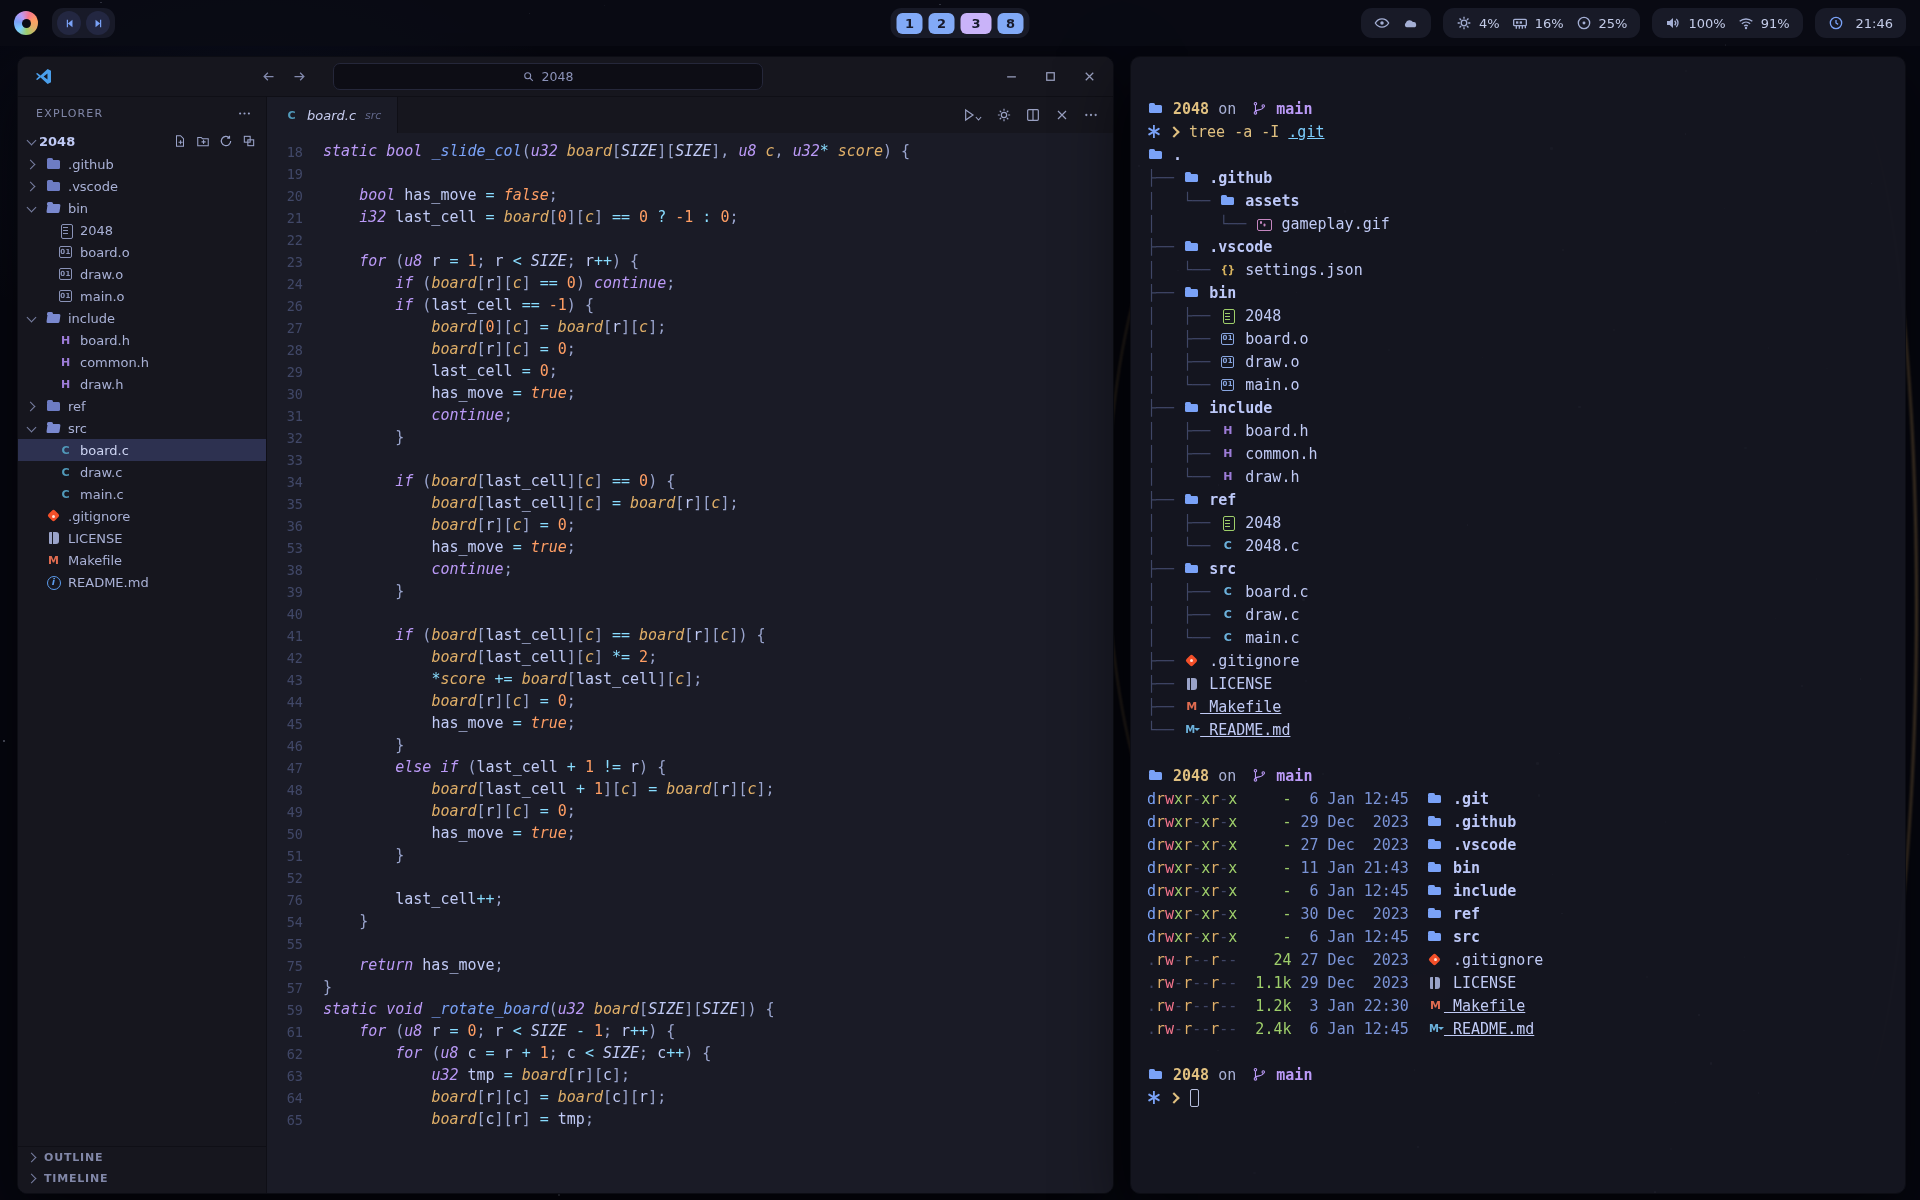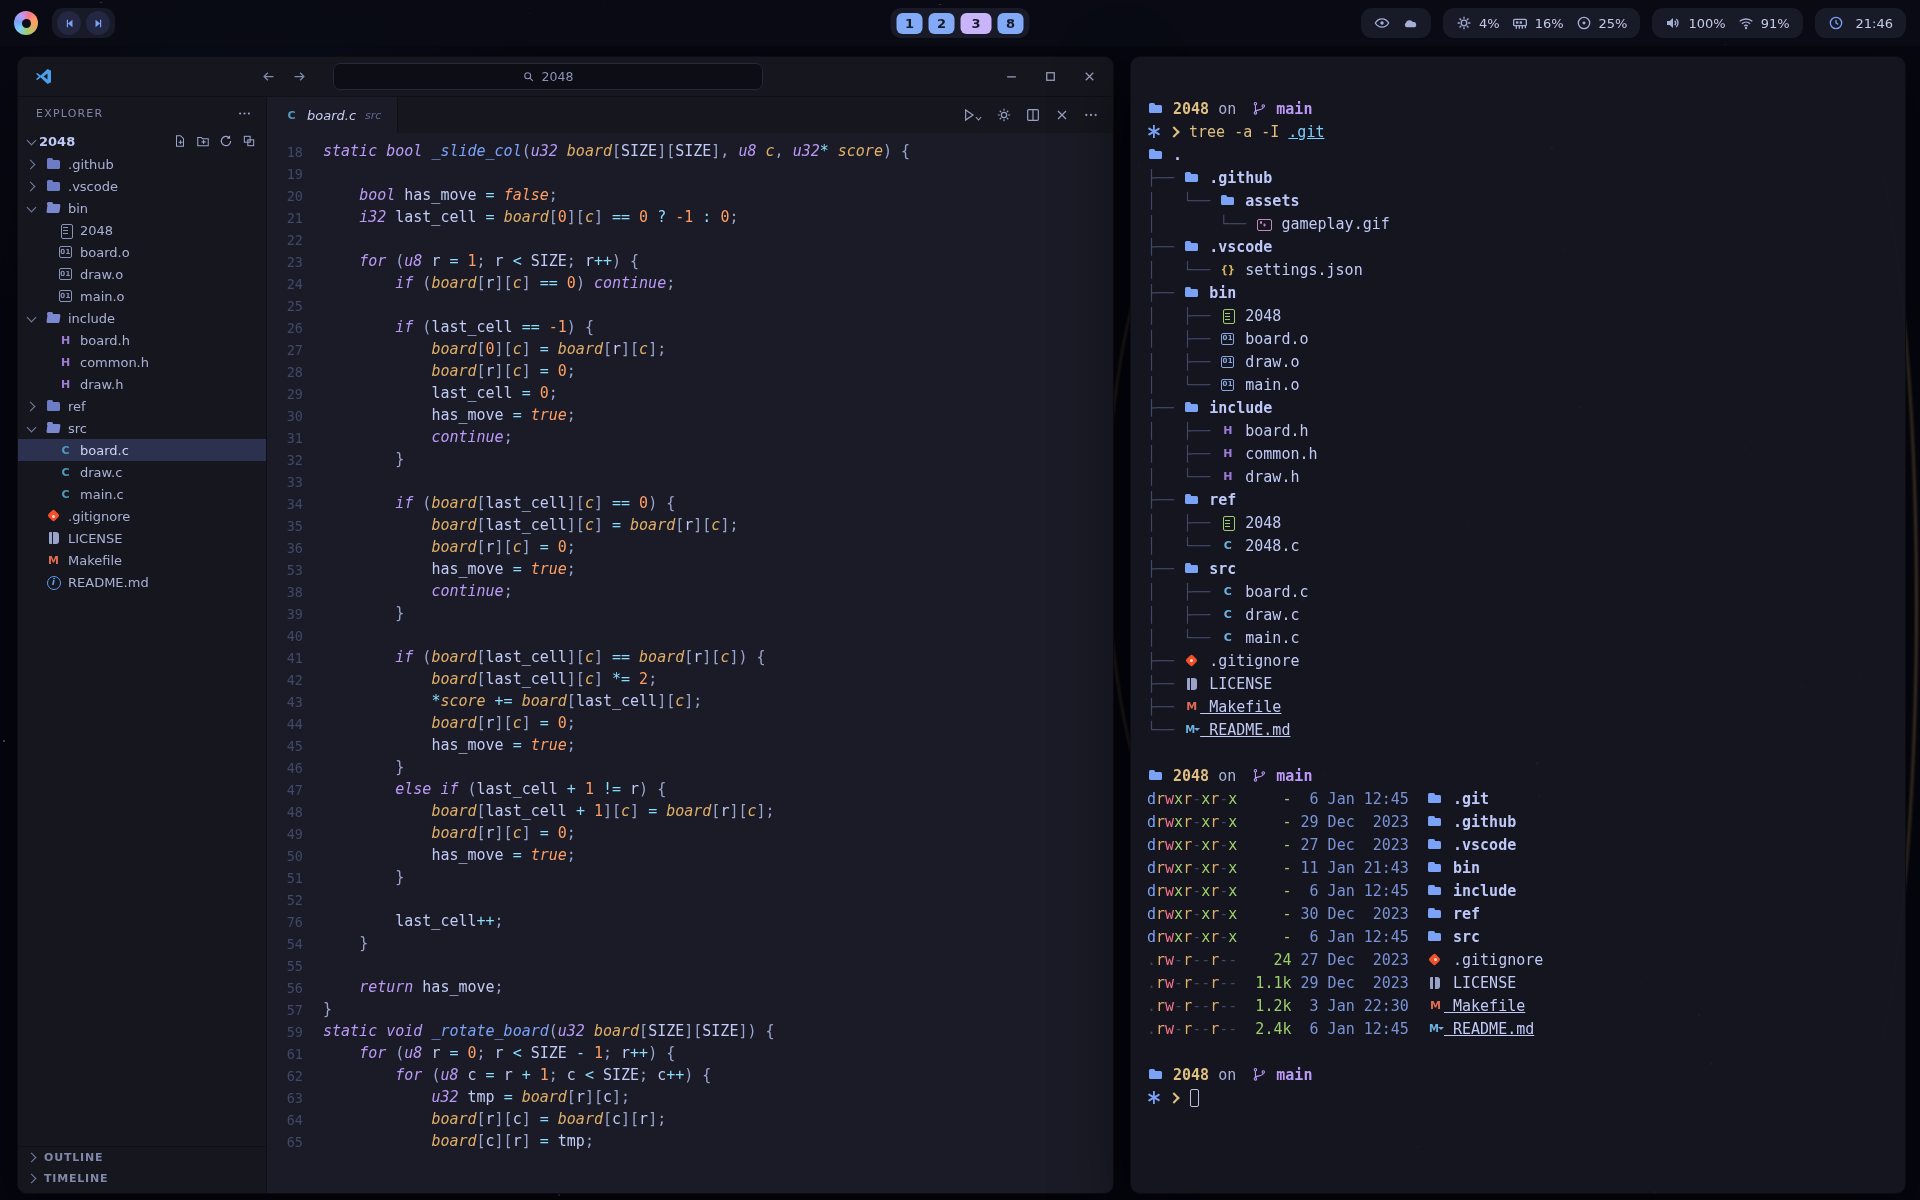--- a/index.html
+++ b/index.html
@@ -121,21 +121,21 @@
   .ln{width:56px;flex:none;text-align:right;padding-right:20px;color:#414868;font-size:13.5px}
   .tk-k{color:#bb9af7;font-style:italic}
   .tk-f{color:#7aa2f7;font-style:italic}
   .tk-p{color:#e0af68;font-style:italic}
   .tk-v{color:#c0caf5}
   .tk-n{color:#ff9e64}
   .tk-b{color:#ff9e64;font-style:italic}
   .tk-o{color:#89ddff}
   .tk-u{color:#9aa5ce}
   .tk-c{color:#565f89;font-style:italic}
-  .tk-m{color:#c0caf5;}
+  .tk-m{color:#c0caf5;font-style:italic}
 
   
   .termbody{padding:40px 16px 16px 16px}
   .tl{height:23px;display:flex;align-items:center;white-space:pre;font-family:"DejaVu Sans Mono",monospace;font-size:15px;color:#c0caf5}
   .t-pdir{color:#e0c080;font-weight:bold}
   .t-fg{color:#a9b1d6}
   .t-branch{color:#bb9af7;font-weight:bold}
   .t-branchicon{display:inline-flex;color:#bb9af7;margin-left:7px}
   .t-branchicon svg{width:15px;height:15px}
   .snowflake{position:relative;width:13px;height:13px;margin-right:9px;flex:none;background:linear-gradient(#7aa2f7,#7aa2f7) center/1.8px 13px no-repeat}
@@ -669,21 +669,20 @@
           </div>
         </div>
         <div id="code" class="code">
             <div class="cline"><span class="ln">18</span><span class="lbody"><span class="tk-k">static </span><span class="tk-k">bool </span><span class="tk-f">_slide_col</span><span class="tk-u">(</span><span class="tk-k">u32 </span><span class="tk-p">board</span><span class="tk-u">[</span><span class="tk-m">SIZE</span><span class="tk-u">][</span><span class="tk-m">SIZE</span><span class="tk-u">], </span><span class="tk-k">u8 </span><span class="tk-p">c</span><span class="tk-u">, </span><span class="tk-k">u32</span><span class="tk-o">*</span><span class="tk-v"> </span><span class="tk-p">score</span><span class="tk-u">) {</span></span></div>
             <div class="cline"><span class="ln">19</span><span class="lbody"></span></div>
             <div class="cline"><span class="ln">20</span><span class="lbody"><span class="tk-v">    </span><span class="tk-k">bool </span><span class="tk-v">has_move </span><span class="tk-o">=</span><span class="tk-v"> </span><span class="tk-b">false</span><span class="tk-u">;</span></span></div>
             <div class="cline"><span class="ln">21</span><span class="lbody"><span class="tk-v">    </span><span class="tk-k">i32 </span><span class="tk-v">last_cell </span><span class="tk-o">=</span><span class="tk-v"> </span><span class="tk-p">board</span><span class="tk-u">[</span><span class="tk-n">0</span><span class="tk-u">][</span><span class="tk-p">c</span><span class="tk-u">] </span><span class="tk-o">==</span><span class="tk-v"> </span><span class="tk-n">0</span><span class="tk-v"> </span><span class="tk-o">?</span><span class="tk-v"> </span><span class="tk-n">-1</span><span class="tk-v"> </span><span class="tk-o">:</span><span class="tk-v"> </span><span class="tk-n">0</span><span class="tk-u">;</span></span></div>
             <div class="cline"><span class="ln">22</span><span class="lbody"></span></div>
             <div class="cline"><span class="ln">23</span><span class="lbody"><span class="tk-v">    </span><span class="tk-k">for </span><span class="tk-u">(</span><span class="tk-k">u8 </span><span class="tk-v">r </span><span class="tk-o">=</span><span class="tk-v"> </span><span class="tk-n">1</span><span class="tk-u">; </span><span class="tk-v">r </span><span class="tk-o">&lt;</span><span class="tk-v"> </span><span class="tk-m">SIZE</span><span class="tk-u">; </span><span class="tk-v">r</span><span class="tk-o">++</span><span class="tk-u">) {</span></span></div>
             <div class="cline"><span class="ln">24</span><span class="lbody"><span class="tk-v">        </span><span class="tk-k">if </span><span class="tk-u">(</span><span class="tk-p">board</span><span class="tk-u">[</span><span class="tk-v">r</span><span class="tk-u">][</span><span class="tk-p">c</span><span class="tk-u">] </span><span class="tk-o">==</span><span class="tk-v"> </span><span class="tk-n">0</span><span class="tk-u">) </span><span class="tk-k">continue</span><span class="tk-u">;</span></span></div>
-            <div class="cline"><span class="ln">25</span><span class="lbody"></span></div>
             <div class="cline"><span class="ln">26</span><span class="lbody"><span class="tk-v">        </span><span class="tk-k">if </span><span class="tk-u">(</span><span class="tk-v">last_cell </span><span class="tk-o">==</span><span class="tk-v"> </span><span class="tk-n">-1</span><span class="tk-u">) {</span></span></div>
             <div class="cline"><span class="ln">27</span><span class="lbody"><span class="tk-v">            </span><span class="tk-p">board</span><span class="tk-u">[</span><span class="tk-n">0</span><span class="tk-u">][</span><span class="tk-p">c</span><span class="tk-u">] </span><span class="tk-o">=</span><span class="tk-v"> </span><span class="tk-p">board</span><span class="tk-u">[</span><span class="tk-v">r</span><span class="tk-u">][</span><span class="tk-p">c</span><span class="tk-u">];</span></span></div>
             <div class="cline"><span class="ln">28</span><span class="lbody"><span class="tk-v">            </span><span class="tk-p">board</span><span class="tk-u">[</span><span class="tk-v">r</span><span class="tk-u">][</span><span class="tk-p">c</span><span class="tk-u">] </span><span class="tk-o">=</span><span class="tk-v"> </span><span class="tk-n">0</span><span class="tk-u">;</span></span></div>
             <div class="cline"><span class="ln">29</span><span class="lbody"><span class="tk-v">            </span><span class="tk-v">last_cell </span><span class="tk-o">=</span><span class="tk-v"> </span><span class="tk-n">0</span><span class="tk-u">;</span></span></div>
             <div class="cline"><span class="ln">30</span><span class="lbody"><span class="tk-v">            </span><span class="tk-v">has_move </span><span class="tk-o">=</span><span class="tk-v"> </span><span class="tk-b">true</span><span class="tk-u">;</span></span></div>
             <div class="cline"><span class="ln">31</span><span class="lbody"><span class="tk-v">            </span><span class="tk-k">continue</span><span class="tk-u">;</span></span></div>
             <div class="cline"><span class="ln">32</span><span class="lbody"><span class="tk-v">        </span><span class="tk-u">}</span></span></div>
             <div class="cline"><span class="ln">33</span><span class="lbody"></span></div>
             <div class="cline"><span class="ln">34</span><span class="lbody"><span class="tk-v">        </span><span class="tk-k">if </span><span class="tk-u">(</span><span class="tk-p">board</span><span class="tk-u">[</span><span class="tk-v">last_cell</span><span class="tk-u">][</span><span class="tk-p">c</span><span class="tk-u">] </span><span class="tk-o">==</span><span class="tk-v"> </span><span class="tk-n">0</span><span class="tk-u">) {</span></span></div>
             <div class="cline"><span class="ln">35</span><span class="lbody"><span class="tk-v">            </span><span class="tk-p">board</span><span class="tk-u">[</span><span class="tk-v">last_cell</span><span class="tk-u">][</span><span class="tk-p">c</span><span class="tk-u">] </span><span class="tk-o">=</span><span class="tk-v"> </span><span class="tk-p">board</span><span class="tk-u">[</span><span class="tk-v">r</span><span class="tk-u">][</span><span class="tk-p">c</span><span class="tk-u">];</span></span></div>
@@ -700,21 +699,21 @@
             <div class="cline"><span class="ln">46</span><span class="lbody"><span class="tk-v">        </span><span class="tk-u">}</span></span></div>
             <div class="cline"><span class="ln">47</span><span class="lbody"><span class="tk-v">        </span><span class="tk-k">else </span><span class="tk-k">if </span><span class="tk-u">(</span><span class="tk-v">last_cell </span><span class="tk-o">+</span><span class="tk-v"> </span><span class="tk-n">1</span><span class="tk-v"> </span><span class="tk-o">!=</span><span class="tk-v"> </span><span class="tk-v">r</span><span class="tk-u">) {</span></span></div>
             <div class="cline"><span class="ln">48</span><span class="lbody"><span class="tk-v">            </span><span class="tk-p">board</span><span class="tk-u">[</span><span class="tk-v">last_cell </span><span class="tk-o">+</span><span class="tk-v"> </span><span class="tk-n">1</span><span class="tk-u">][</span><span class="tk-p">c</span><span class="tk-u">] </span><span class="tk-o">=</span><span class="tk-v"> </span><span class="tk-p">board</span><span class="tk-u">[</span><span class="tk-v">r</span><span class="tk-u">][</span><span class="tk-p">c</span><span class="tk-u">];</span></span></div>
             <div class="cline"><span class="ln">49</span><span class="lbody"><span class="tk-v">            </span><span class="tk-p">board</span><span class="tk-u">[</span><span class="tk-v">r</span><span class="tk-u">][</span><span class="tk-p">c</span><span class="tk-u">] </span><span class="tk-o">=</span><span class="tk-v"> </span><span class="tk-n">0</span><span class="tk-u">;</span></span></div>
             <div class="cline"><span class="ln">50</span><span class="lbody"><span class="tk-v">            </span><span class="tk-v">has_move </span><span class="tk-o">=</span><span class="tk-v"> </span><span class="tk-b">true</span><span class="tk-u">;</span></span></div>
             <div class="cline"><span class="ln">51</span><span class="lbody"><span class="tk-v">        </span><span class="tk-u">}</span></span></div>
             <div class="cline"><span class="ln">52</span><span class="lbody"></span></div>
             <div class="cline"><span class="ln">76</span><span class="lbody"><span class="tk-v">        </span><span class="tk-v">last_cell</span><span class="tk-o">++</span><span class="tk-u">;</span></span></div>
             <div class="cline"><span class="ln">54</span><span class="lbody"><span class="tk-v">    </span><span class="tk-u">}</span></span></div>
             <div class="cline"><span class="ln">55</span><span class="lbody"></span></div>
-            <div class="cline"><span class="ln">56</span><span class="lbody"><span class="tk-v">    </span><span class="tk-k">return </span><span class="tk-v">has_move</span><span class="tk-u">;</span></span></div>
+            <div class="cline"><span class="ln">75</span><span class="lbody"><span class="tk-v">    </span><span class="tk-k">return </span><span class="tk-v">has_move</span><span class="tk-u">;</span></span></div>
             <div class="cline"><span class="ln">57</span><span class="lbody"><span class="tk-u">}</span></span></div>
             <div class="cline"><span class="ln">59</span><span class="lbody"><span class="tk-k">static </span><span class="tk-k">void </span><span class="tk-f">_rotate_board</span><span class="tk-u">(</span><span class="tk-k">u32 </span><span class="tk-p">board</span><span class="tk-u">[</span><span class="tk-m">SIZE</span><span class="tk-u">][</span><span class="tk-m">SIZE</span><span class="tk-u">]) {</span></span></div>
             <div class="cline"><span class="ln">61</span><span class="lbody"><span class="tk-v">    </span><span class="tk-k">for </span><span class="tk-u">(</span><span class="tk-k">u8 </span><span class="tk-v">r </span><span class="tk-o">=</span><span class="tk-v"> </span><span class="tk-n">0</span><span class="tk-u">; </span><span class="tk-v">r </span><span class="tk-o">&lt;</span><span class="tk-v"> </span><span class="tk-m">SIZE</span><span class="tk-v"> </span><span class="tk-o">-</span><span class="tk-v"> </span><span class="tk-n">1</span><span class="tk-u">; </span><span class="tk-v">r</span><span class="tk-o">++</span><span class="tk-u">) {</span></span></div>
             <div class="cline"><span class="ln">62</span><span class="lbody"><span class="tk-v">        </span><span class="tk-k">for </span><span class="tk-u">(</span><span class="tk-k">u8 </span><span class="tk-v">c </span><span class="tk-o">=</span><span class="tk-v"> </span><span class="tk-v">r </span><span class="tk-o">+</span><span class="tk-v"> </span><span class="tk-n">1</span><span class="tk-u">; </span><span class="tk-v">c </span><span class="tk-o">&lt;</span><span class="tk-v"> </span><span class="tk-m">SIZE</span><span class="tk-u">; </span><span class="tk-v">c</span><span class="tk-o">++</span><span class="tk-u">) {</span></span></div>
             <div class="cline"><span class="ln">63</span><span class="lbody"><span class="tk-v">            </span><span class="tk-k">u32 </span><span class="tk-v">tmp </span><span class="tk-o">=</span><span class="tk-v"> </span><span class="tk-p">board</span><span class="tk-u">[</span><span class="tk-v">r</span><span class="tk-u">][</span><span class="tk-v">c</span><span class="tk-u">];</span></span></div>
             <div class="cline"><span class="ln">64</span><span class="lbody"><span class="tk-v">            </span><span class="tk-p">board</span><span class="tk-u">[</span><span class="tk-v">r</span><span class="tk-u">][</span><span class="tk-v">c</span><span class="tk-u">] </span><span class="tk-o">=</span><span class="tk-v"> </span><span class="tk-p">board</span><span class="tk-u">[</span><span class="tk-v">c</span><span class="tk-u">][</span><span class="tk-v">r</span><span class="tk-u">];</span></span></div>
             <div class="cline"><span class="ln">65</span><span class="lbody"><span class="tk-v">            </span><span class="tk-p">board</span><span class="tk-u">[</span><span class="tk-v">c</span><span class="tk-u">][</span><span class="tk-v">r</span><span class="tk-u">] </span><span class="tk-o">=</span><span class="tk-v"> </span><span class="tk-v">tmp</span><span class="tk-u">;</span></span></div>
           </div>
       </div>
     </div>

